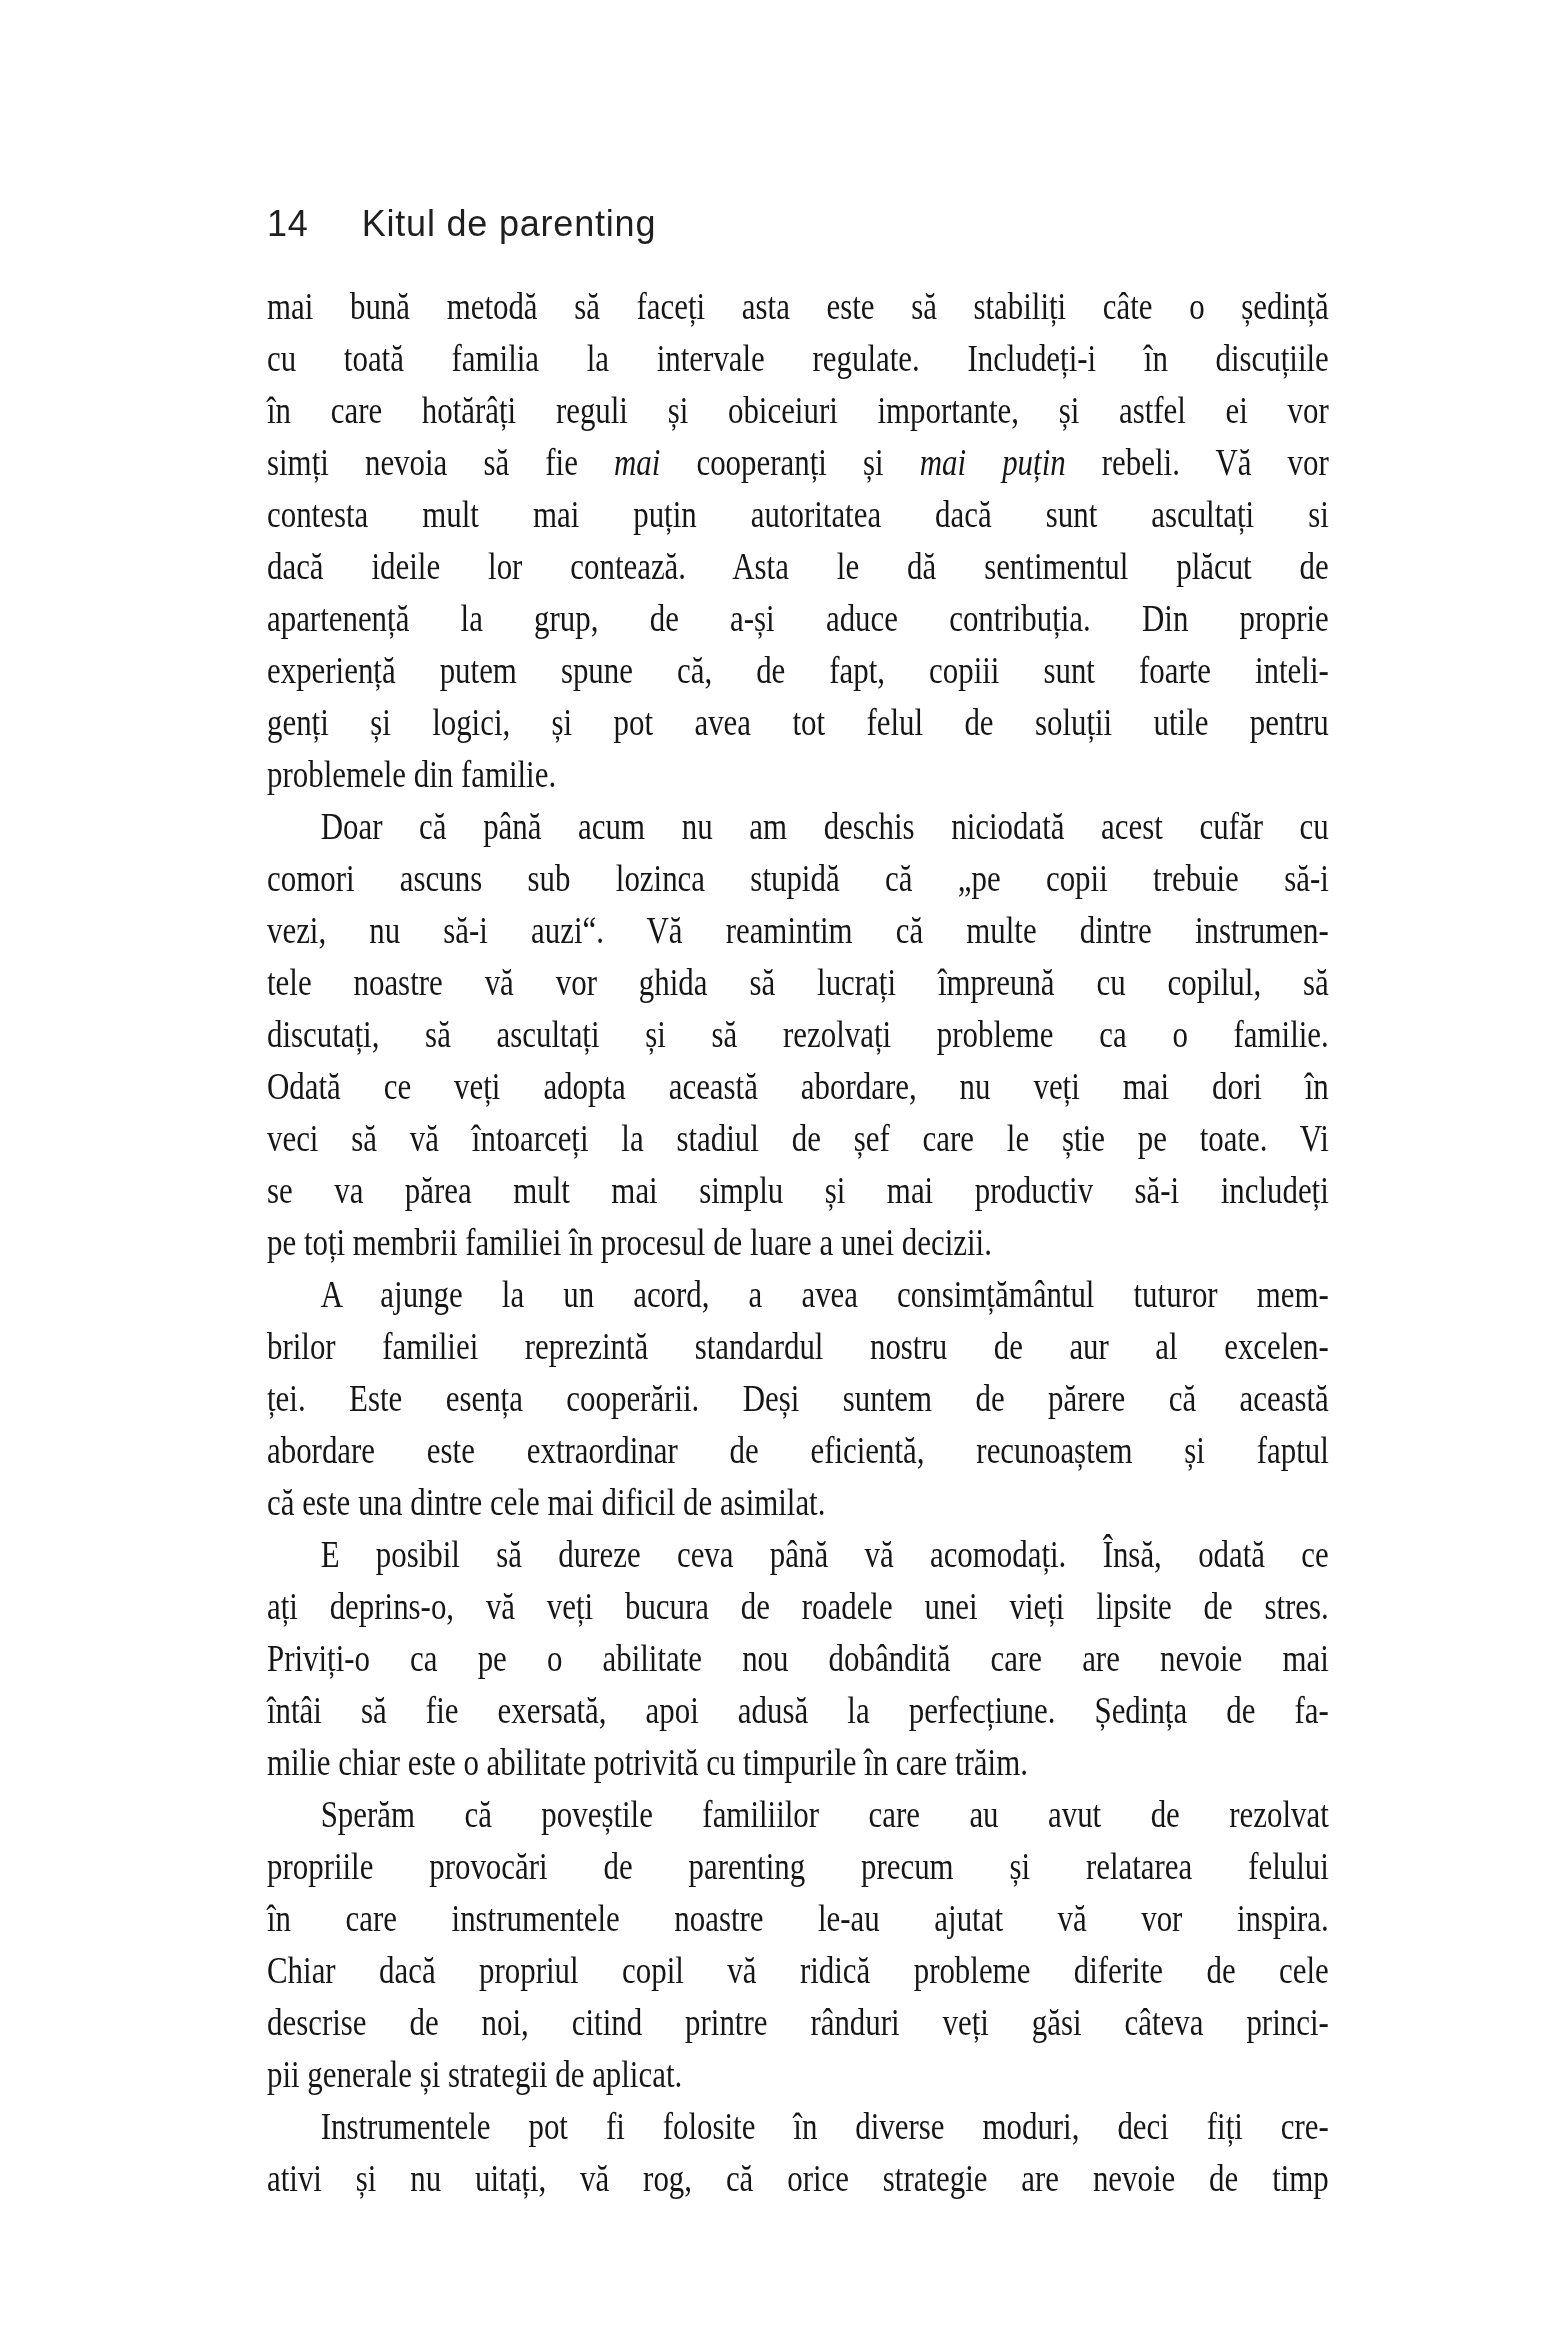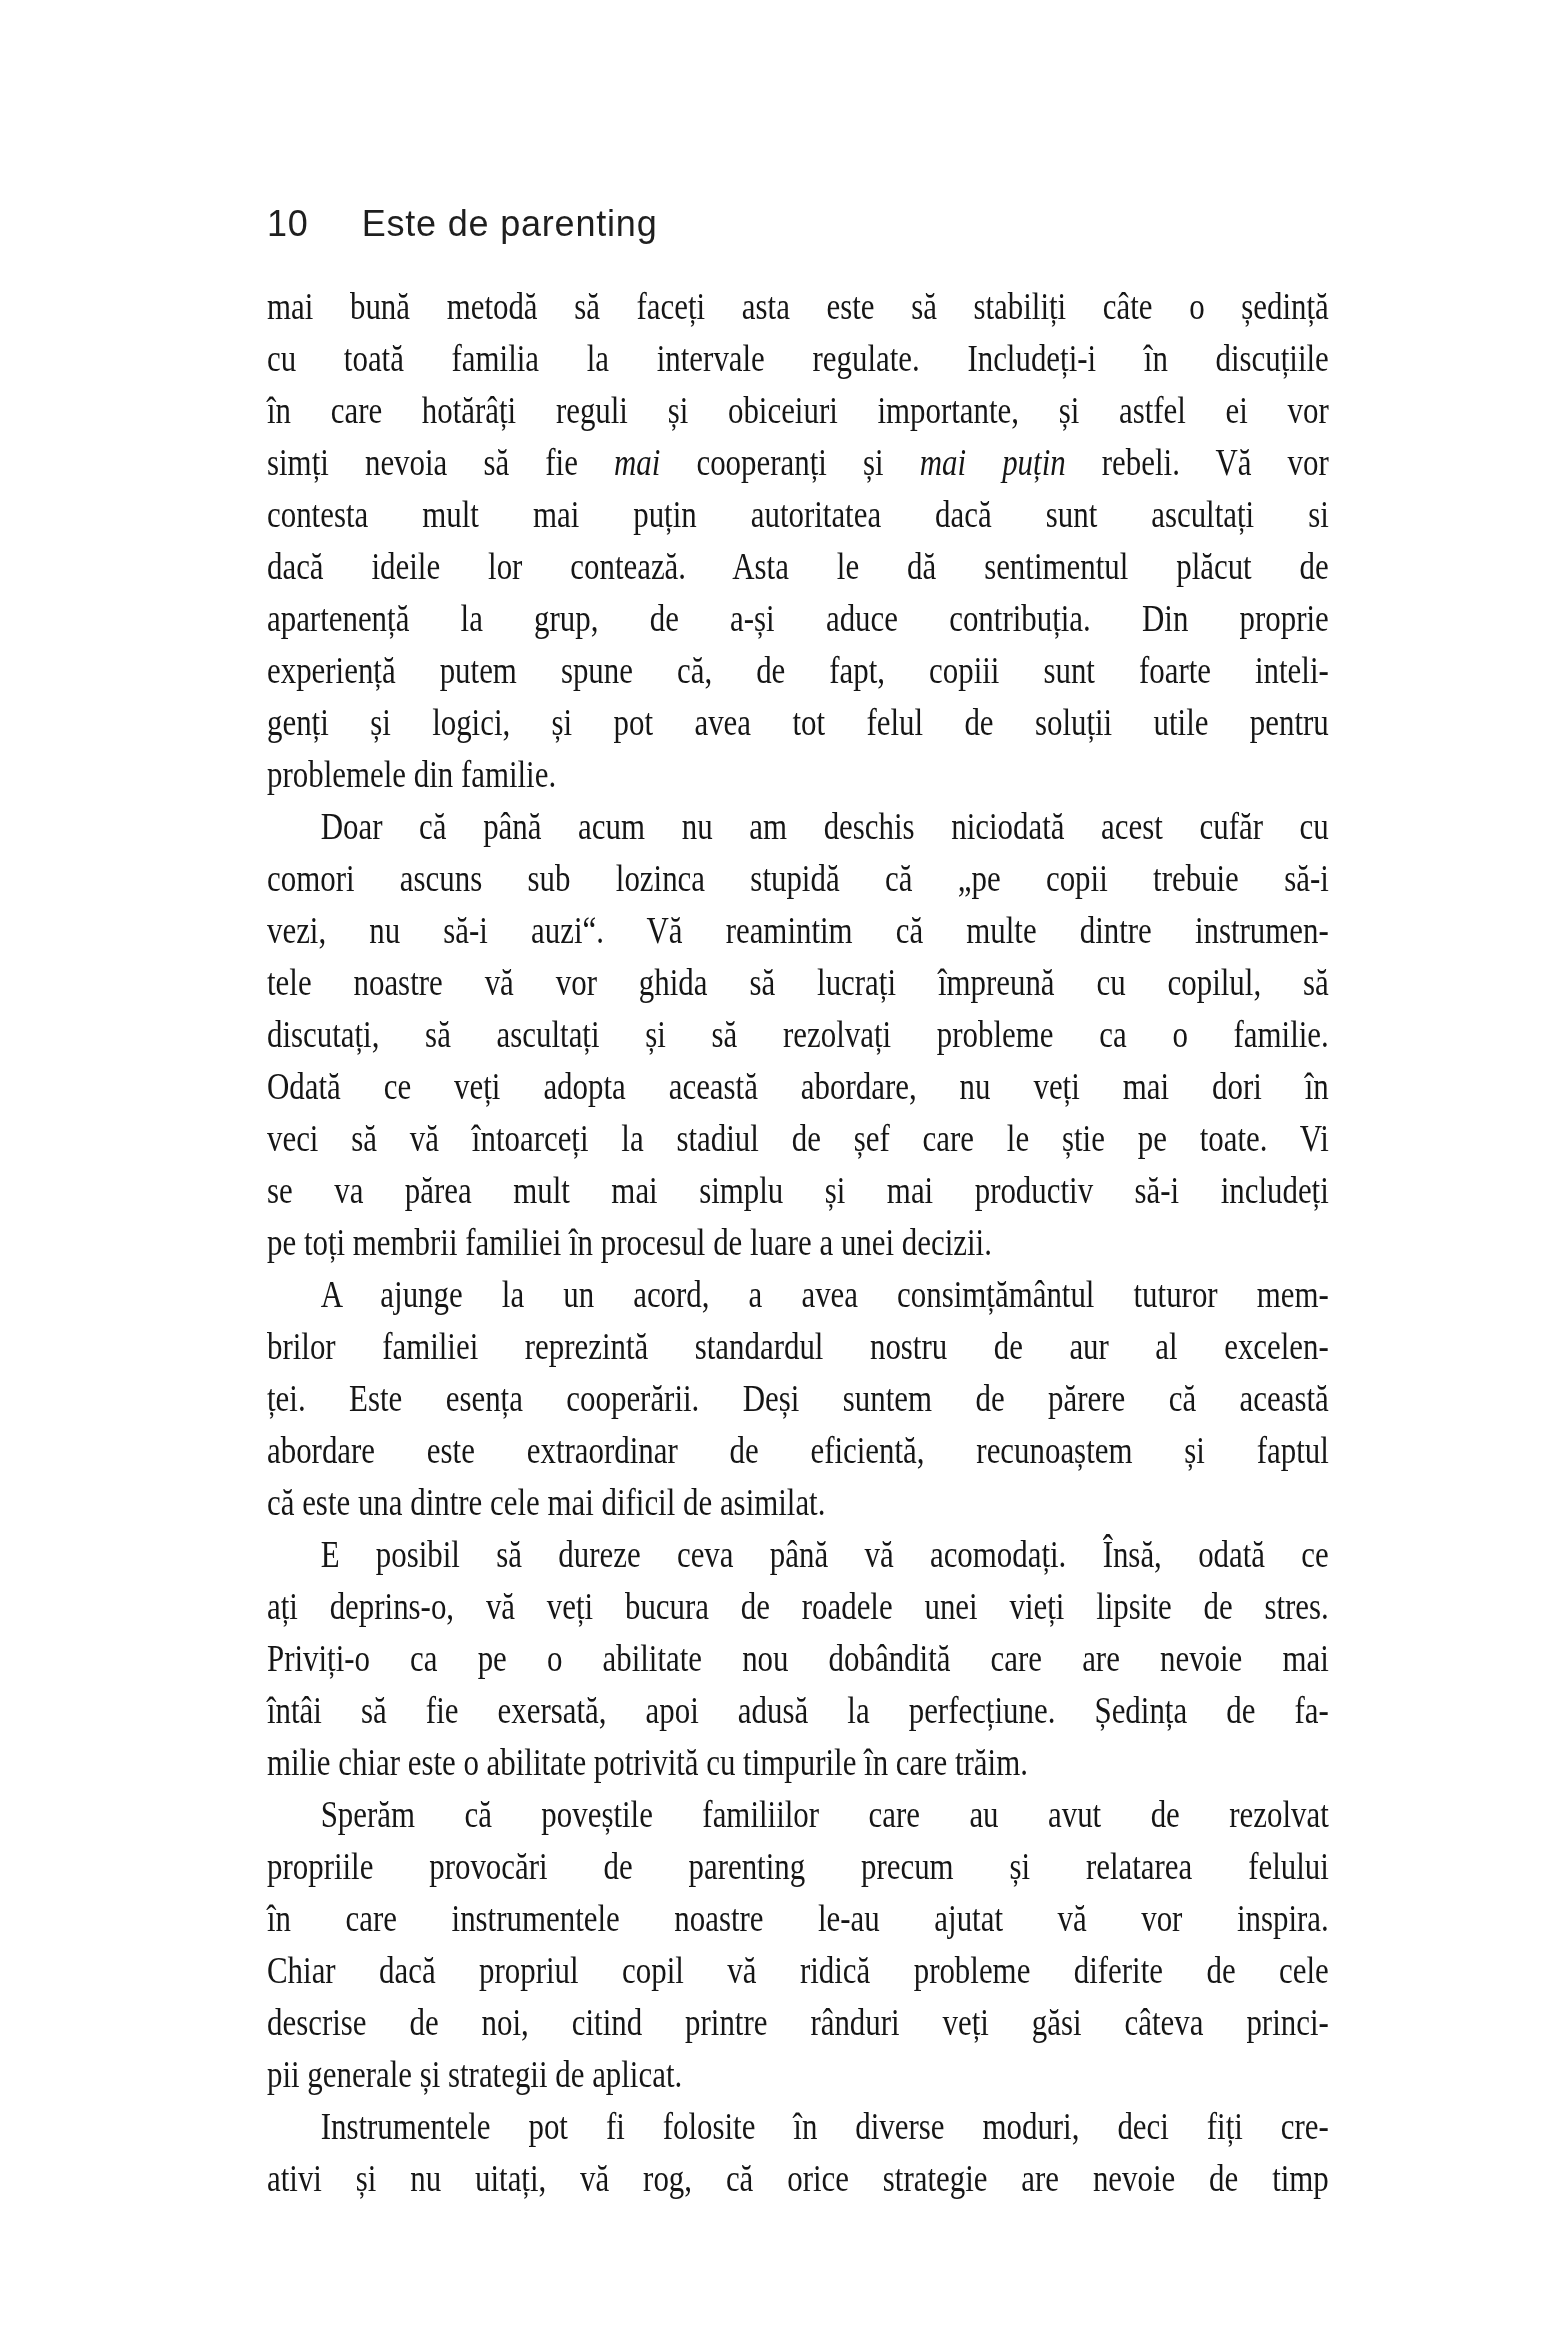--- a/index.html
+++ b/index.html
@@ -51,22 +51,22 @@
   }
   .line i {
     font-style: italic;
   }
 </style>
 </head>
 <body>
 
 <div class="page">
   <div class="running-header">
-    <span>10</span>
-    <span>Este de parenting</span>
+    <span>14</span>
+    <span>Kitul de parenting</span>
   </div>
   <div class="body-text">
       <div class="line">mai bună metodă să faceți asta este să stabiliți câte o ședință</div>
       <div class="line">cu toată familia la intervale regulate. Includeți-i în discuțiile</div>
       <div class="line">în care hotărâți reguli și obiceiuri importante, și astfel ei vor</div>
       <div class="line">simți nevoia să fie <i>mai</i> cooperanți și <i>mai puțin</i> rebeli. Vă vor</div>
       <div class="line">contesta mult mai puțin autoritatea dacă sunt ascultați si</div>
       <div class="line">dacă ideile lor contează. Asta le dă sentimentul plăcut de</div>
       <div class="line">apartenență la grup, de a-și aduce contribuția. Din proprie</div>
       <div class="line">experiență putem spune că, de fapt, copiii sunt foarte inteli-</div>

